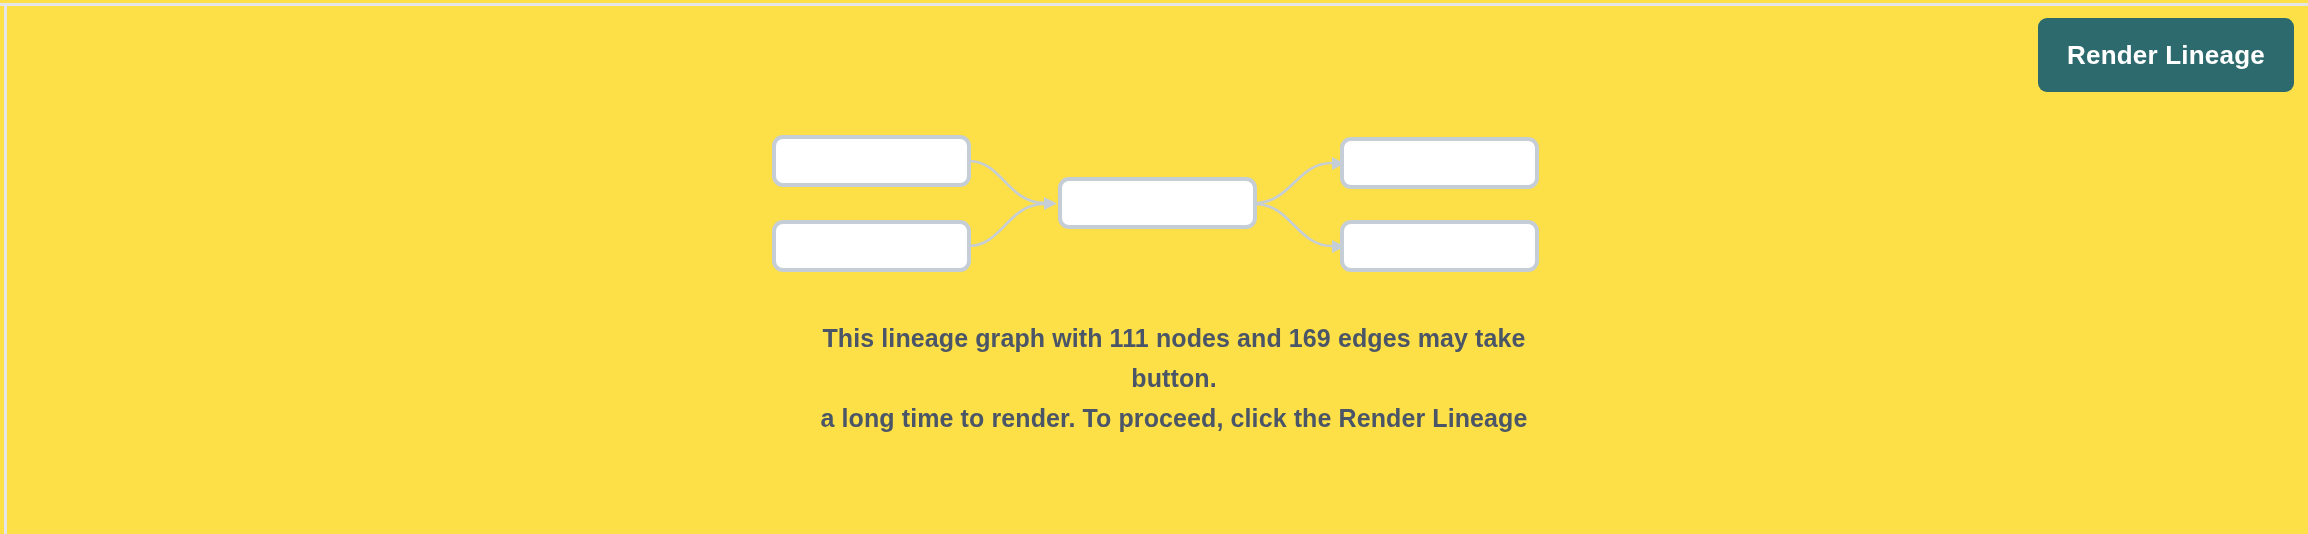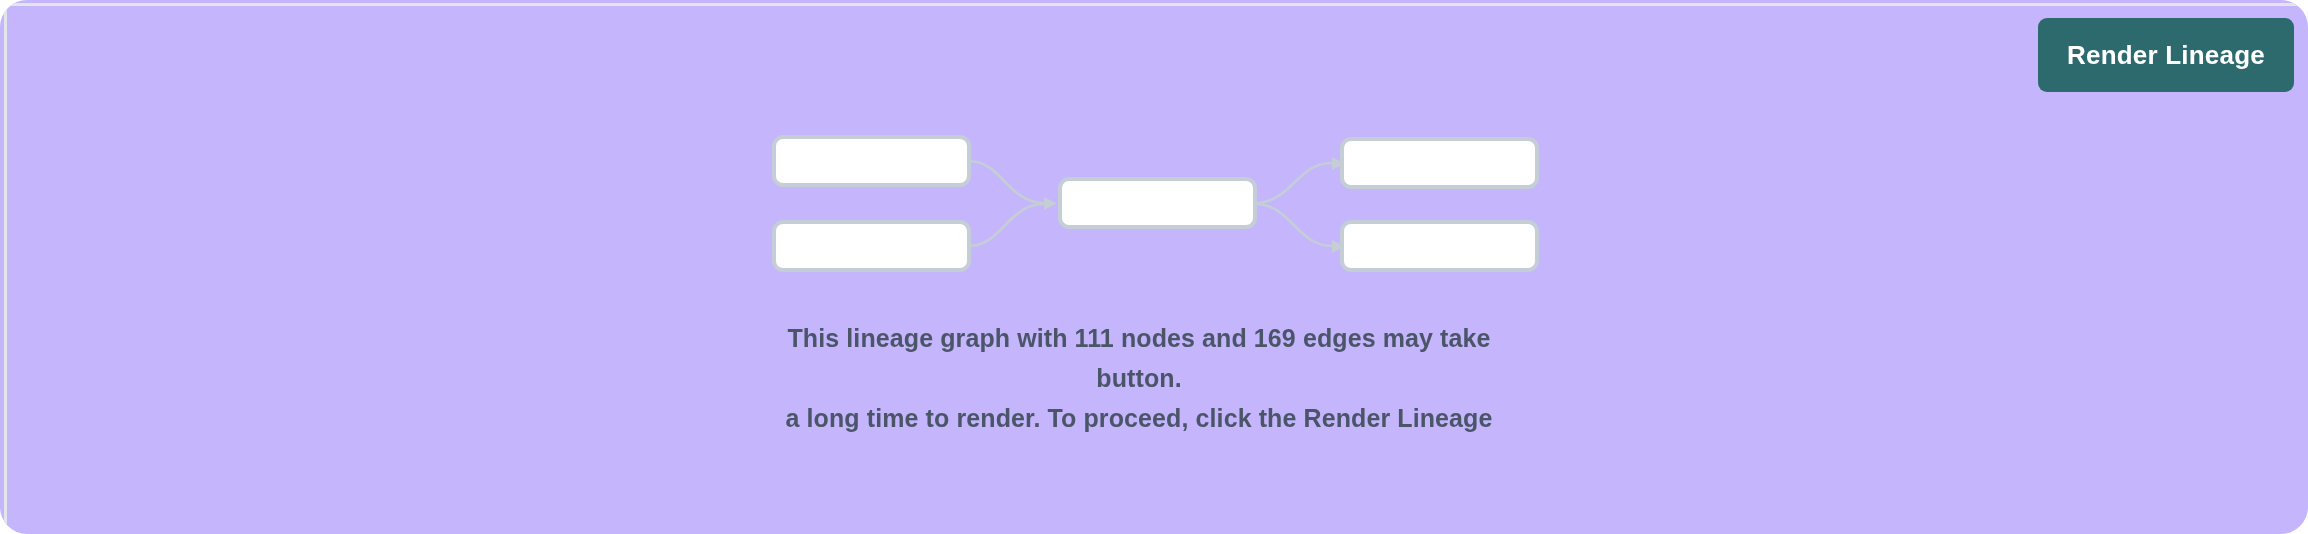--- a/index.html
+++ b/index.html
@@ -10,24 +10,23 @@
   }
   body {
     font-family: "Liberation Sans", sans-serif;
     -webkit-font-smoothing: antialiased;
   }
 
   .screen {
     position: relative;
     width: 2308px;
     height: 534px;
-    background: #c4b5fd;
+    background: #fde047;
     overflow: hidden;
     box-sizing: border-box;
-    border-radius: 27px;
   }
 
   
   .edge-top {
     position: absolute;
     left: 0;
     top: 3px;
     width: 2308px;
     height: 3px;
     background: #e3e5e9;
@@ -88,21 +87,21 @@
     stroke: #c5cdd6;
     stroke-width: 2.6;
   }
   .edge-head {
     fill: #c5cdd6;
   }
 
   
   .message {
     position: absolute;
-    left: 639px;
+    left: 674px;
     top: 318px;
     width: 1000px;
     text-align: center;
     font-family: "Liberation Sans", sans-serif;
     font-size: 25px;
     font-weight: bold;
     line-height: 40px;
     color: #4a5568;
     letter-spacing: 0.1px;
   }

